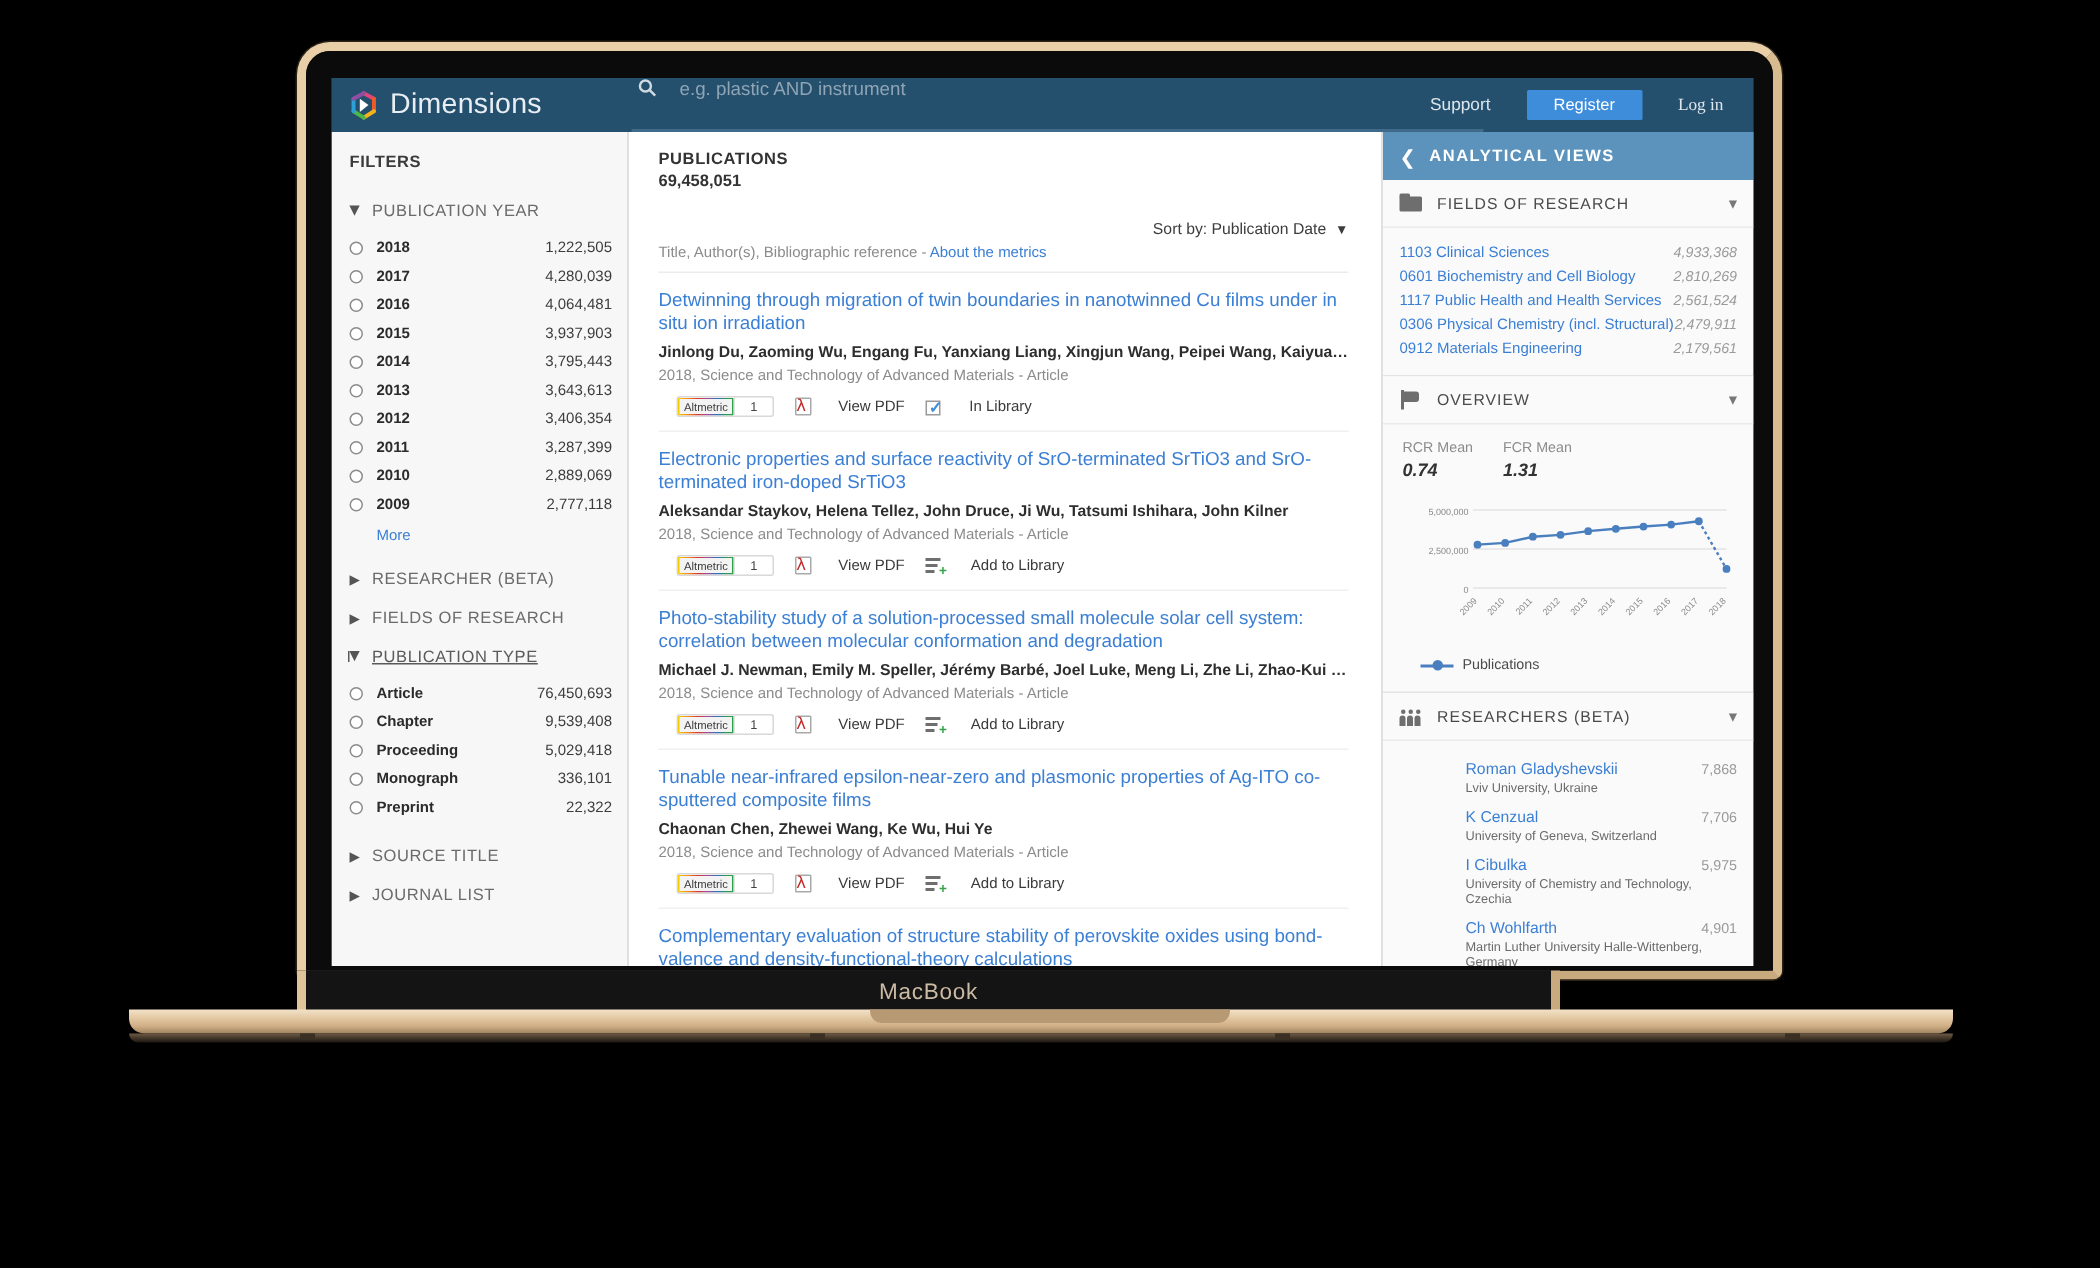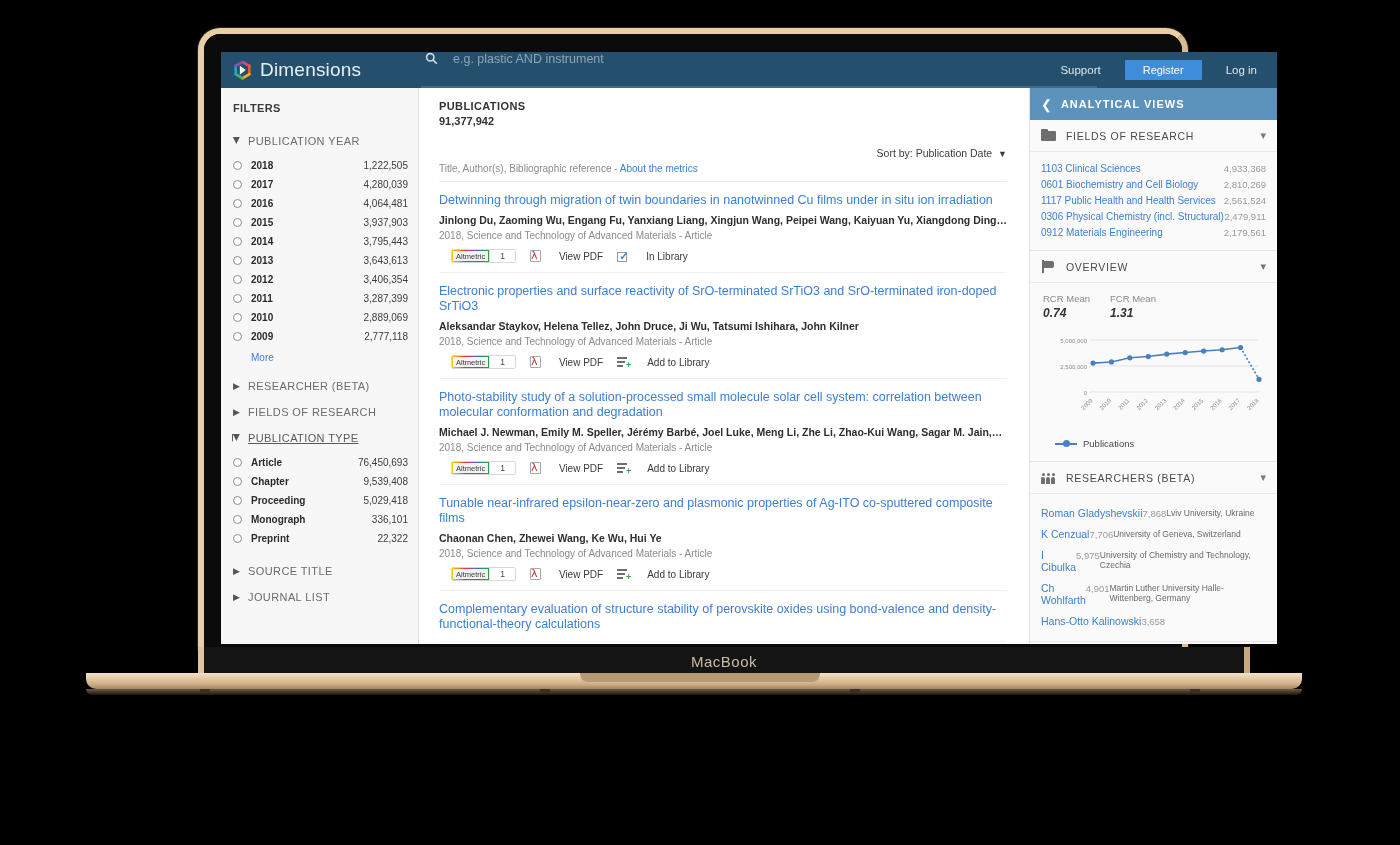--- a/index.html
+++ b/index.html
@@ -24,27 +24,27 @@
     box-shadow: 0 0 0 1px #2a2217, inset 0 0 0 3px #0b0b0b;
   }
   .bezel {
     position: absolute; left: 204px; top: 34px;
     width: 978px; height: 613px;
     background: #0b0b0b;
     border-radius: 16px 16px 3px 3px;
   }
   .screen {
     position: absolute; left: 221px; top: 52px;
-    width: 1056px; height: 592px;
+    width: 948px; height: 592px;
     background: #404040;
     overflow: hidden;
   }
   .macbook-bar {
     position: absolute; left: 198px; top: 647px;
-    width: 1052px; height: 28px;
+    width: 842px; height: 28px;
     background: #141414;
     border-left: 6px solid #e0c49c; border-right: 6px solid #c9a97e;
     display: flex; align-items: center; justify-content: center;
   }
   .macbook-text {
     color: #cbbba4; font-size: 15px; letter-spacing: .5px;
     font-family: "Liberation Sans", sans-serif;
   }
   .base {
     position: absolute; left: 86px; top: 673px;
@@ -85,21 +85,21 @@
   }
   .search-input::placeholder { color: #8fa4b4; }
 
   .nav-right { position: absolute; right: 0; top: 0; height: 36px; display: flex; align-items: center; }
   .nav-link { color: #dde6ed; font-size: 11.5px; padding: 0 14px; cursor: pointer; }
   .nav-btn {
     background: #3d8ddb; color: #fff; font-size: 11px; padding: 4px 18px;
     border: 0; border-radius: 1px; cursor: pointer; margin: 0 10px;
     font-family: "Liberation Sans", sans-serif;
   }
-  .nav-right .nav-link.last { padding-right: 20px; }
+  .nav-right .nav-link.last { padding-right: 20px; font-family: Liberation Serif, serif; }
 
   
   .app-body { display: flex; height: 556px; }
 
   
   .sidebar {
     width: 198px; background: #f7f7f7; border-right: 1px solid #e0e0e0;
     padding: 14px 0 0 0; overflow: hidden;
   }
   .filters-title {
@@ -223,34 +223,34 @@
     content:""; position:absolute; left:0; top:0; width:7px; height:3px; background:#6e6e6e; border-radius:1px 1px 0 0;
   }
   .gicon.flag::before { content:""; position:absolute; left:1px; top:0; width:1.5px; height:13px; background:#6e6e6e; }
   .gicon.flag::after { content:""; position:absolute; left:2.5px; top:1px; width:10px; height:7px; background:#6e6e6e; border-radius:0 2px 2px 0; }
   .gicon.people { display:flex; align-items:flex-end; gap:1px; }
   .gicon.people s { display:block; width:4px; height:7px; background:#6e6e6e; border-radius:2px 2px 0 0; text-decoration:none; position:relative; }
   .gicon.people s::before { content:""; position:absolute; left:0.5px; top:-4px; width:3px; height:3px; border-radius:50%; background:#6e6e6e; }
 
   .for-row { display: flex; align-items: baseline; padding: 2.5px 0; font-size: 10px; }
   .for-name { color: #3b7fd4; cursor: pointer; }
-  .for-count { margin-left: auto; color: #9a9a9a; font-size: 9.5px; }
+  .for-count { margin-left: auto; color: #9a9a9a; font-size: 9.5px; font-style: italic; }
 
   .means { display: flex; gap: 20px; padding: 2px 0 10px 2px; }
   .mean-label { font-size: 9.5px; color: #8b8b8b; }
   .mean-val { font-size: 12px; font-weight: bold; color: #333; margin-top: 2px; font-style: italic; }
 
   .chart-box { width: 224px; height: 100px; position: relative; }
   .legend-chart { display: flex; align-items: center; gap: 6px; padding: 8px 0 2px 14px; }
   .legend-swatch { width: 22px; height: 8px; position: relative; }
   .legend-swatch i { position: absolute; left: 0; top: 3px; width: 22px; height: 2px; background: #4a7fbf; }
   .legend-swatch b { position: absolute; left: 8px; top: 0; width: 7px; height: 7px; border-radius: 50%; background: #4a7fbf; }
   .legend-text { font-size: 9.5px; color: #4a4a4a; }
 
-  .res-row { padding: 5px 0 4px 0; display: flex; flex-direction: row; }
+  .res-row { padding: 5px 0 4px 0; display: flex; flex-direction: column; margin-left: 44px; }
   .res-top { display: flex; align-items: baseline; }
   .res-name { color: #3b7fd4; font-size: 10.5px; cursor: pointer; }
   .res-num { margin-left: auto; color: #9a9a9a; font-size: 9.5px; }
   .res-affil { color: #6a6a6a; font-size: 8.5px; margin-top: 1px; }
 </style>
 </head>
 <body>
 
 <div id="laptop">
   <div class="lid"></div>
@@ -422,21 +422,21 @@
         <div class="facet">
           <div class="facet-head">
             <span class="chev">▶</span>
             <span>JOURNAL LIST</span>
           </div>
         </div>
       </div>
 
       <div class="results">
         <div class="res-title">PUBLICATIONS</div>
-        <div class="res-count">91,377,942</div>
+        <div class="res-count">69,458,051</div>
 
         <div class="sortbar">
           <span class="sort-ctl">
             <span>Sort by:</span>
             <span>Publication Date</span>
             <span class="cv">▼</span>
           </span>
         </div>
 
         <div class="legend-line">

